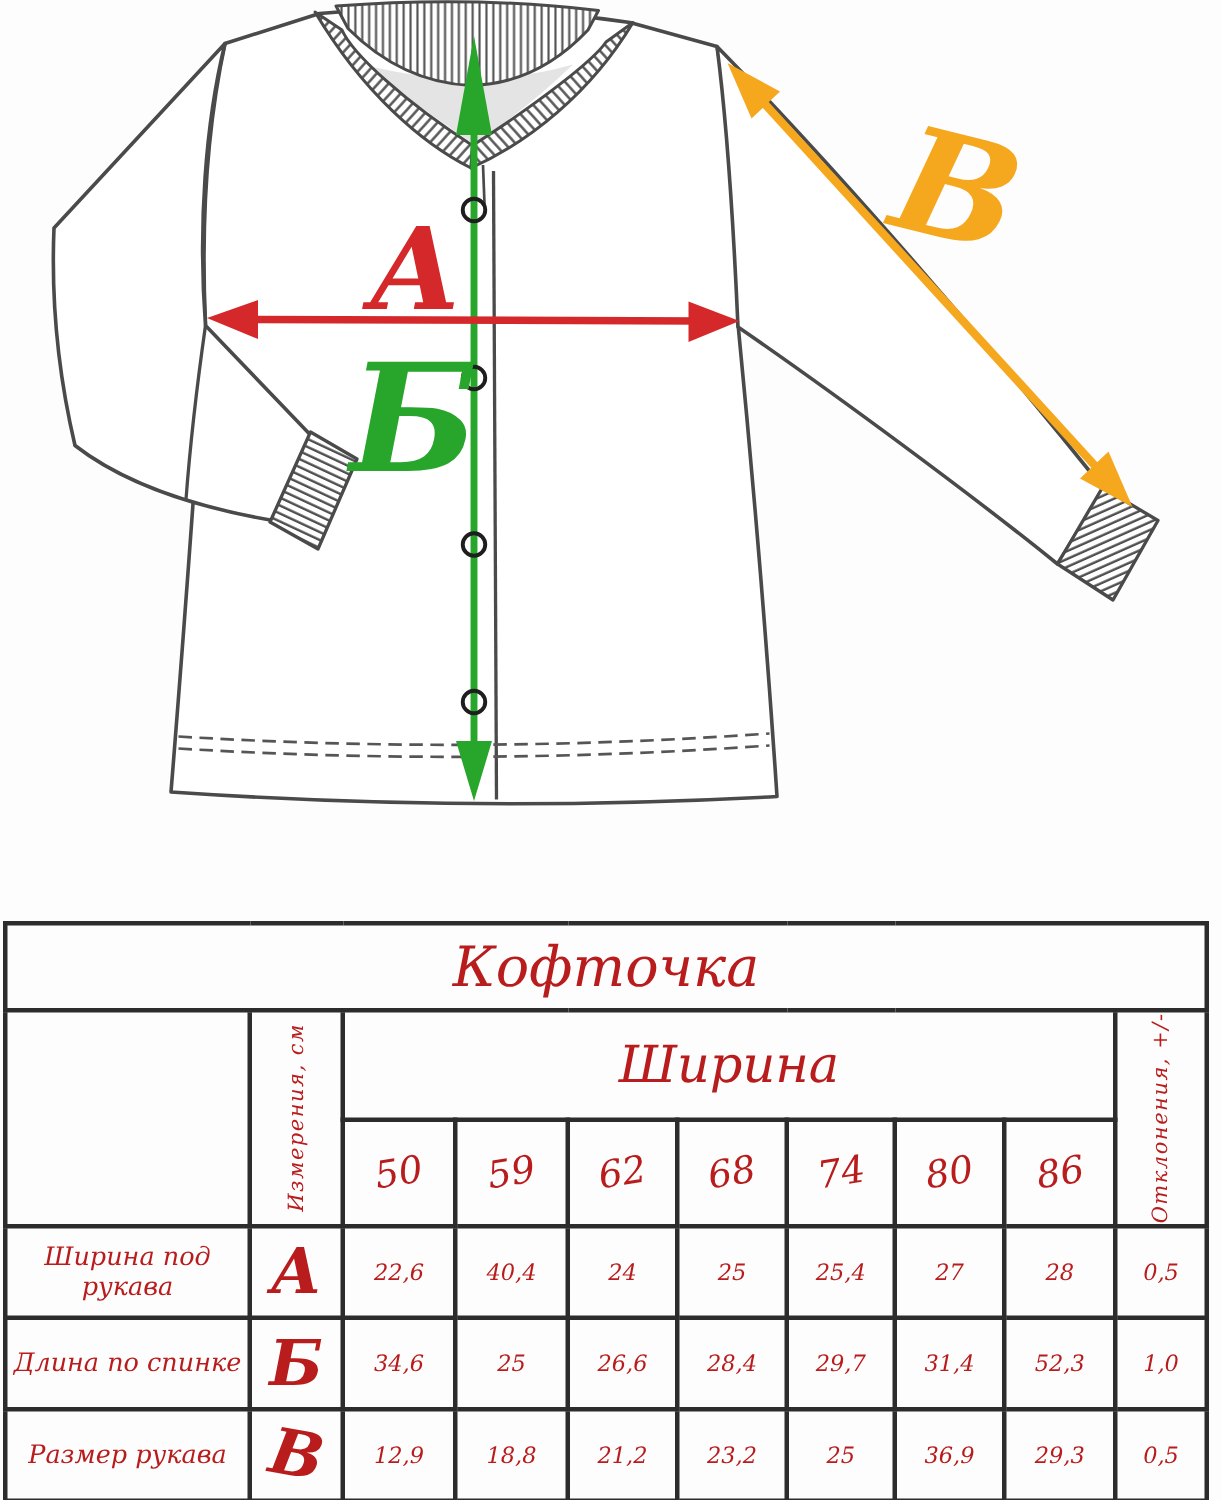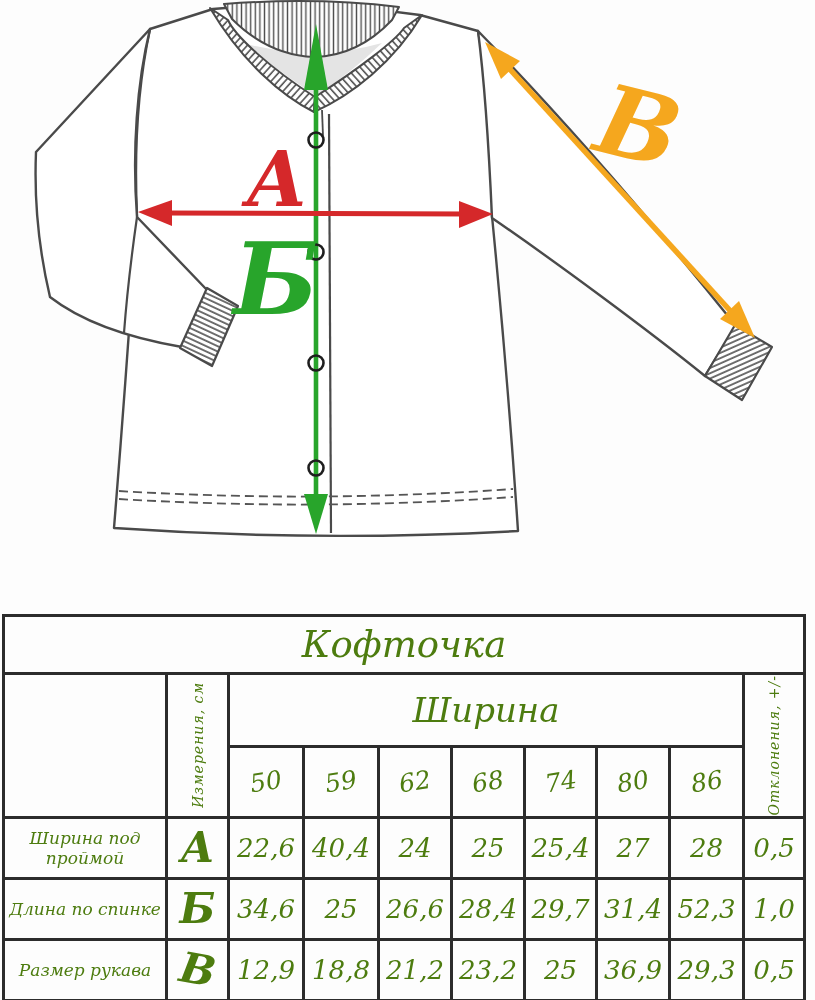--- a/index.html
+++ b/index.html
@@ -9,35 +9,35 @@
   }
   #diagram { position:absolute; left:0; top:0; }
 
   
   .size-table {
     position:absolute; left:2px; top:614px; width:801px;
     border-collapse:collapse; table-layout:fixed;
   }
   .size-table td {
     border:3px solid #2c2c2c; text-align:center; vertical-align:middle;
-    padding:0; color:#4d7c0f; font-style:italic;
+    padding:0; color:#b91c1c; font-style:italic;
   }
   tr.r-title  { height:58px; }
   tr.r-head   { height:63px; }
   tr.r-sizes  { height:61px; }
   tr.r-data   { height:61px; }
   td.title    { font-size:37px; }
   td.size-head{ font-size:34px; }
   td.size-num { font-size:25px; }
   td.size-num span { display:inline-block; transform:rotate(-9deg); }
   td.rowlab   { font-size:17px; }
   td.letter   { font-size:42px; font-weight:bold; }
   td.letter span { display:inline-block; }
   td.letter.orange span { transform:rotate(10deg); }
-  td.val      { font-size:26px; }
+  td.val      { font-size:15px; }
   .vert {
     writing-mode:vertical-rl; transform:rotate(180deg);
     font-size:14px; margin:0 auto; letter-spacing:1px; line-height:1;
   }
   .red    { color:#d5282a; }
   .green  { color:#28a52b; }
   .orange { color:#f5a71e; }
 </style>
 </head>
 <body>
@@ -159,21 +159,21 @@
     <tr class="r-sizes">
       <td class="size-num"><span>50</span></td>
       <td class="size-num"><span>59</span></td>
       <td class="size-num"><span>62</span></td>
       <td class="size-num"><span>68</span></td>
       <td class="size-num"><span>74</span></td>
       <td class="size-num"><span>80</span></td>
       <td class="size-num"><span>86</span></td>
     </tr>
     <tr class="r-data">
-      <td class="rowlab">Ширина под проймой</td>
+      <td class="rowlab">Ширина под рукава</td>
       <td class="letter red"><span>А</span></td>
       <td class="val red">22,6</td>
       <td class="val red">40,4</td>
       <td class="val red">24</td>
       <td class="val red">25</td>
       <td class="val red">25,4</td>
       <td class="val red">27</td>
       <td class="val red">28</td>
       <td class="val red">0,5</td>
     </tr>

